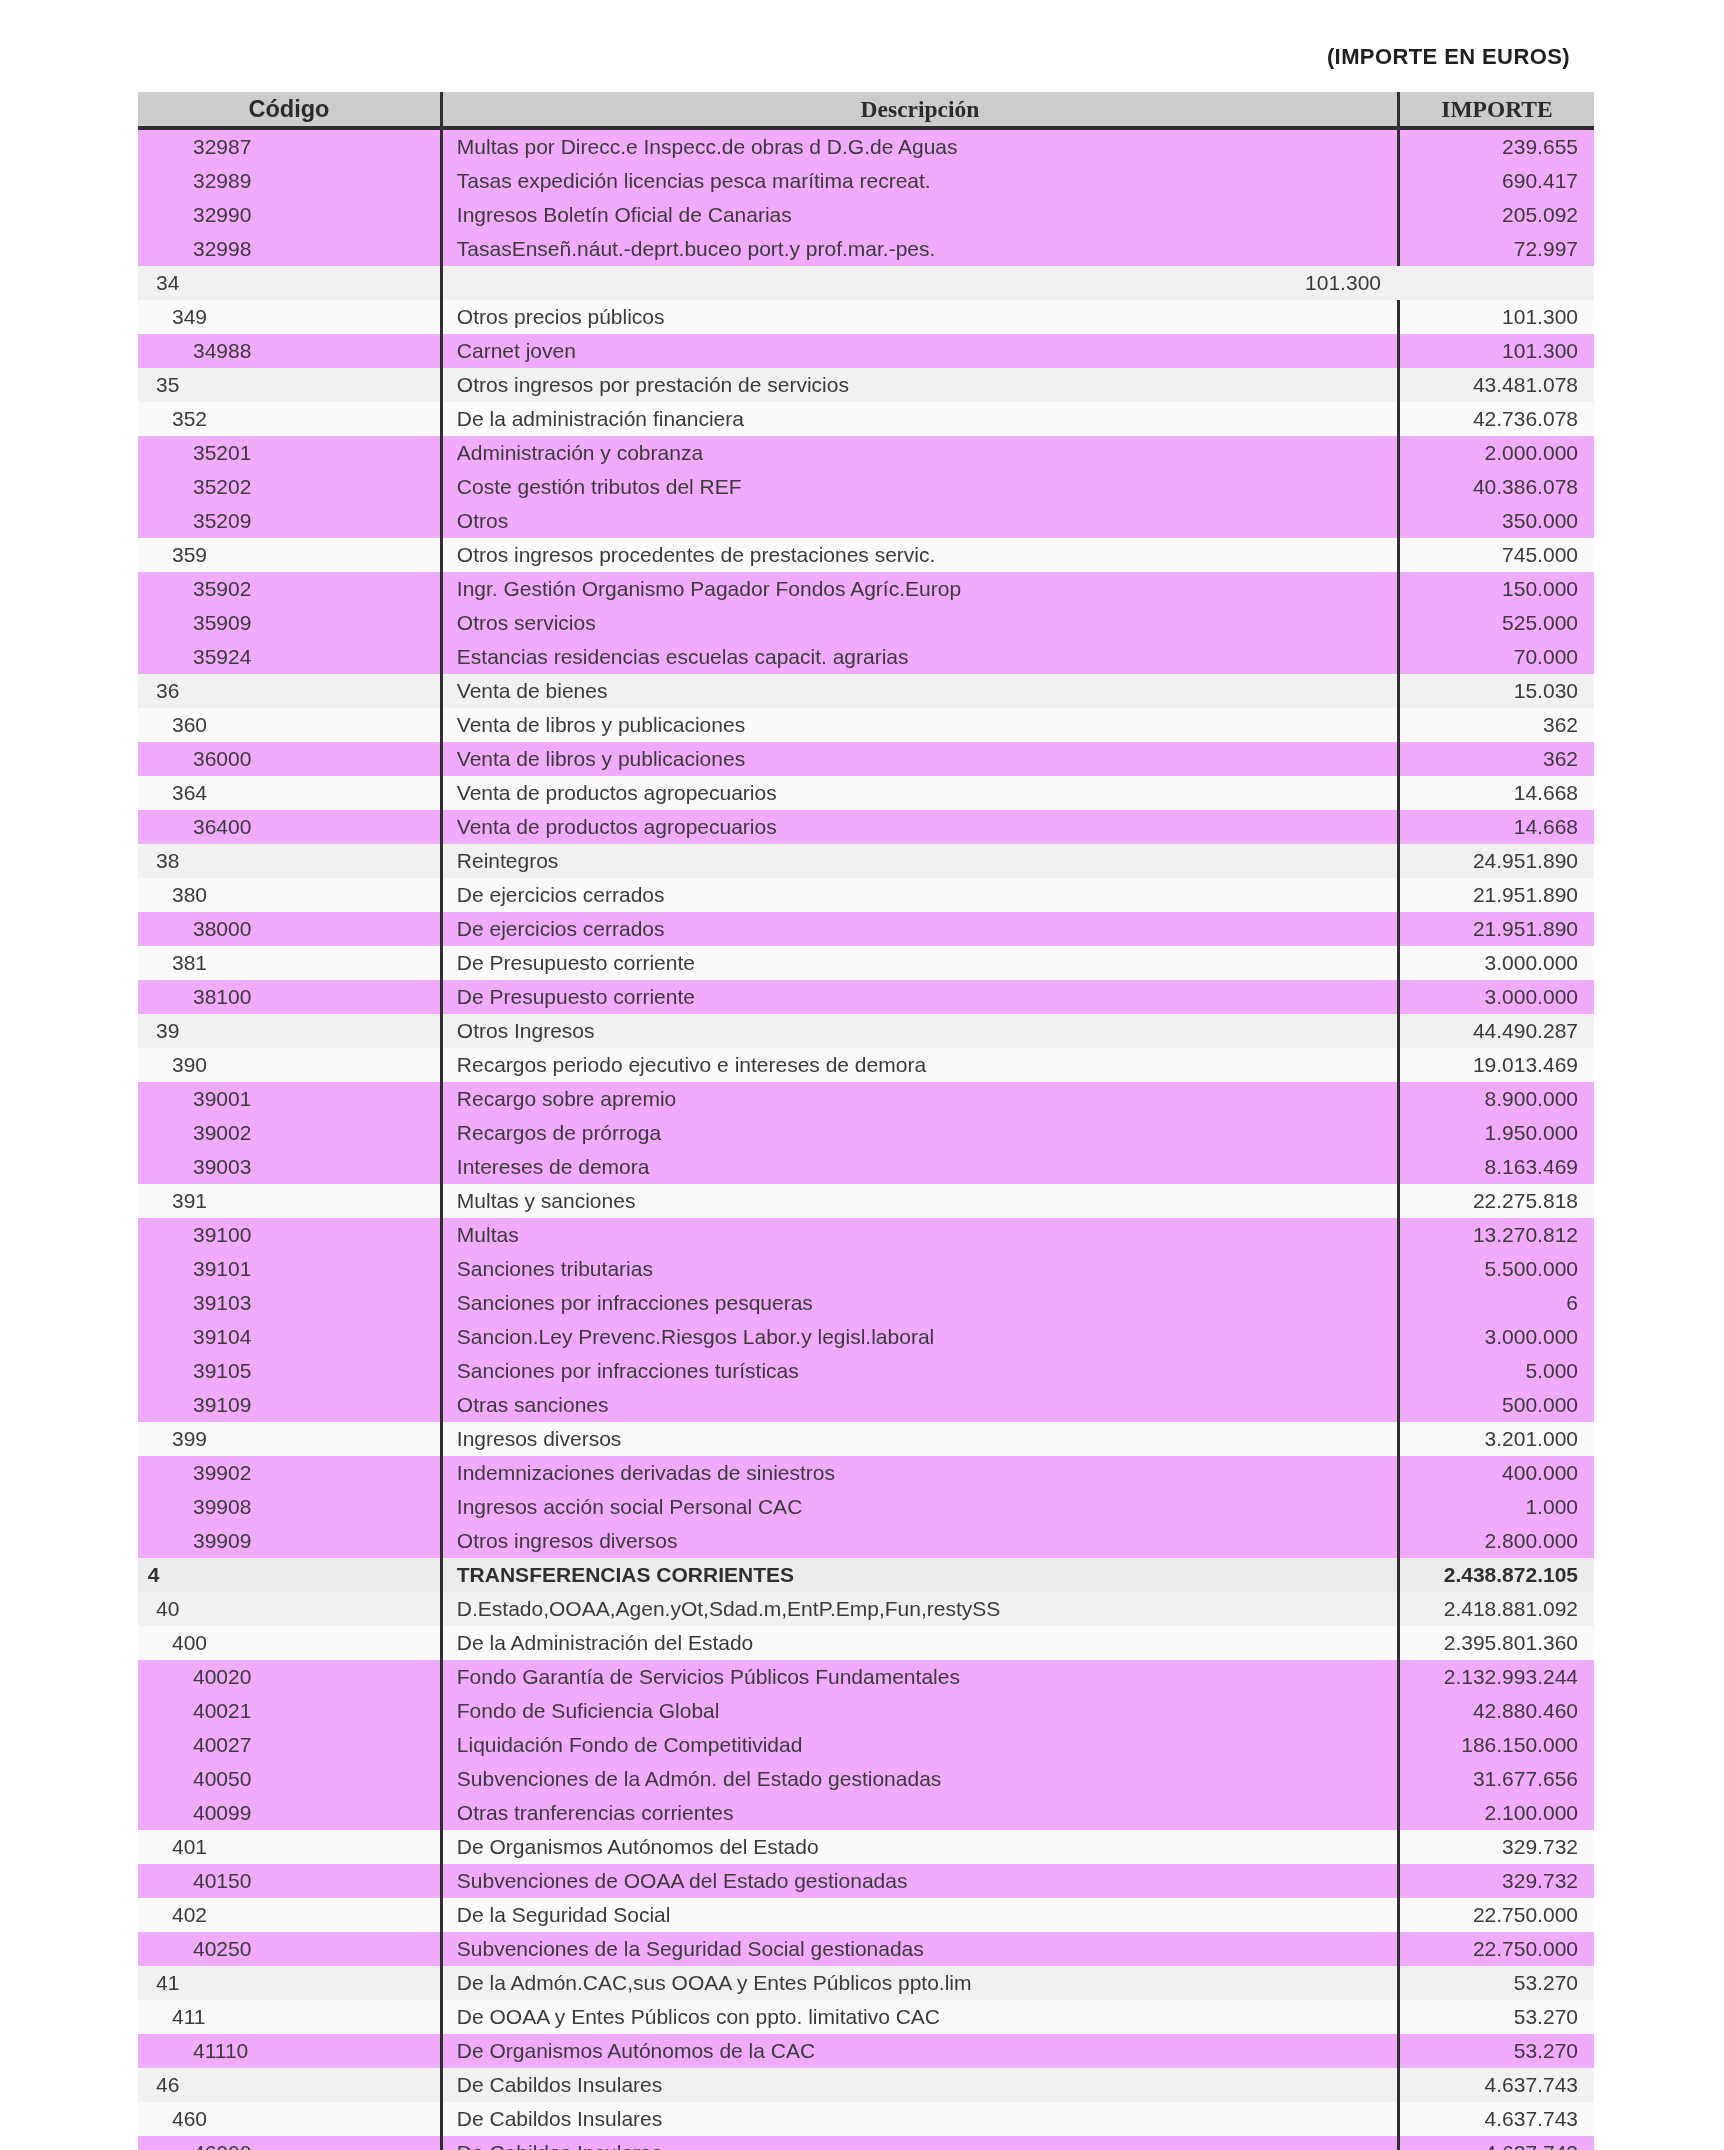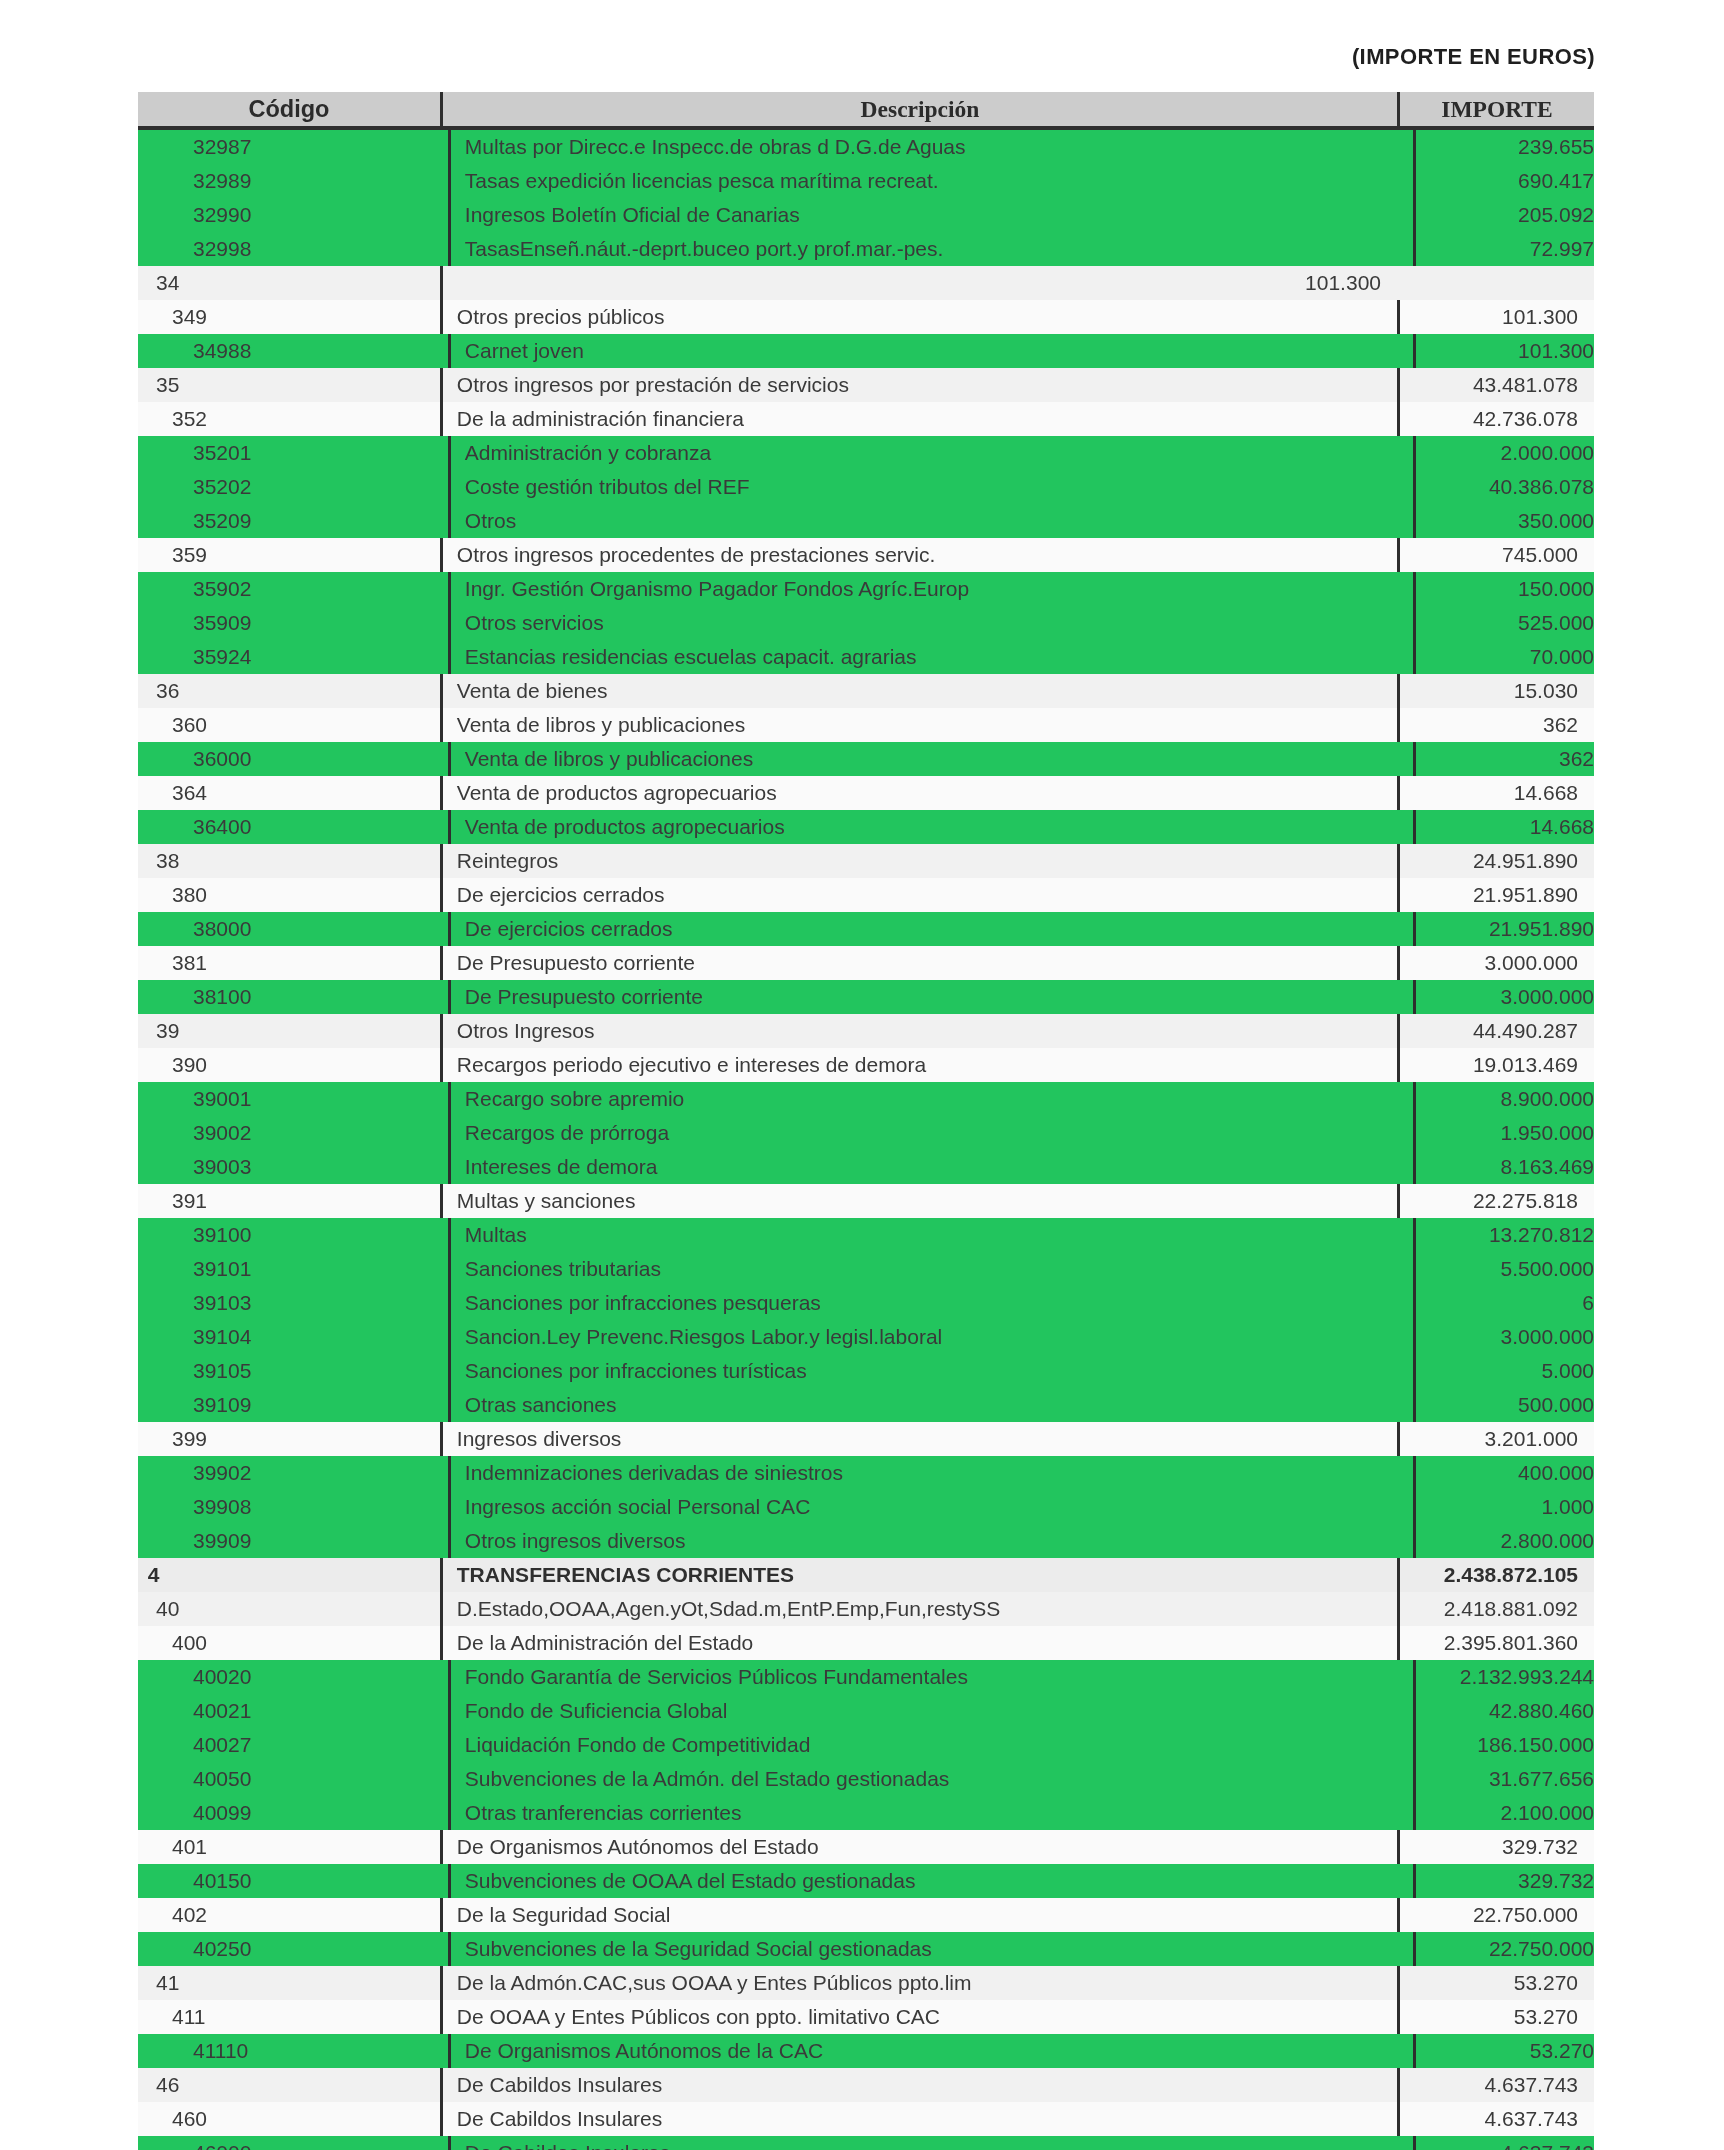--- a/index.html
+++ b/index.html
@@ -9,21 +9,21 @@
     width: 1724px;
     height: 2151px;
     background: #ffffff;
     font-family: "Liberation Sans", sans-serif;
     color: #3a3a3a;
     overflow: hidden;
   }
   .euros-note {
     position: absolute;
     top: 44px;
-    right: 129px;
+    right: 154px;
     font-size: 22px;
     font-weight: bold;
     color: #1f1f1f;
     letter-spacing: 0.4px;
   }
   .budget-table {
     position: absolute;
     left: 138px;
     top: 92px;
     width: 1456px;
@@ -56,21 +56,21 @@
     font-size: 21px;
     white-space: nowrap;
     overflow: hidden;
   }
   .cell.desc { border-left: 3.2px solid #2e2e2e; padding-left: 13.8px; }
   .cell.imp  { border-left: 3.2px solid #2e2e2e; justify-content: flex-end; padding-right: 16px; }
   .lvl0 { background: #ececec; }
   .lvl0 .cell { font-weight: bold; color: #2f2f2f; }
   .lvl1 { background: #f1f1f1; }
   .lvl2 { background: #fafafa; }
-  .lvl3 { background: #22c55e; gap: 8px; }
+  .lvl3 { background: #f0abfc; }
   .lvl0 .cell.code { padding-left: 9.7px; }
   .lvl1 .cell.code { padding-left: 18px; }
   .lvl2 .cell.code { padding-left: 34px; }
   .lvl3 .cell.code { padding-left: 55px; }
 </style>
 </head>
 <body>
 
 <div class="page">
   <div class="euros-note">(IMPORTE EN EUROS)</div>

